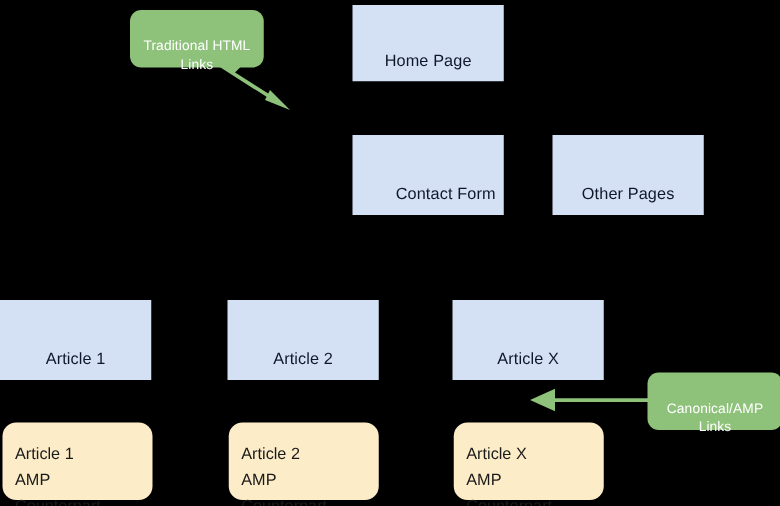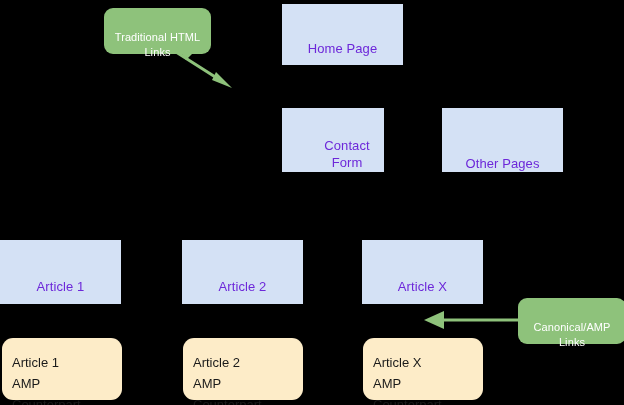--- a/index.html
+++ b/index.html
@@ -22,21 +22,21 @@
     box-sizing: border-box;
     display: flex;
     align-items: center;
     justify-content: center;
     text-align: center;
   }
 
   
   .node.blue {
     background: #d4e1f5;
-    color: #6d28d9;
+    color: #0f172a;
     font-size: 13px;
     line-height: 17px;
     letter-spacing: 0.1px;
   }
 
   
   .node.cream {
     background: #fdecc8;
     color: #1a1a1a;
     font-size: 13px;
@@ -76,25 +76,25 @@
 </head>
 <body>
 
 <div id="canvas">
 
   <div class="node blue" style="left:282px; top:4px; width:121px; height:61px;">
     <span class="label">Home Page</span>
   </div>
 
 
-  <div class="node blue" style="left:282px; top:108px; width:102px; height:64px;padding-left:28px;">
+  <div class="node blue" style="left:282px; top:108px; width:121px; height:64px;padding-left:28px;">
     <span class="label">Contact Form</span>
   </div>
 
-  <div class="node blue" style="left:442px; top:108px; width:121px; height:64px;align-items:flex-end;">
+  <div class="node blue" style="left:442px; top:108px; width:121px; height:64px;">
     <span class="label">Other Pages</span>
   </div>
 
   <div class="node blue" style="left:0px; top:240px; width:121px; height:64px;">
     <span class="label">Article 1</span>
   </div>
 
   <div class="node blue" style="left:182px; top:240px; width:121px; height:64px;">
     <span class="label">Article 2</span>
   </div>

